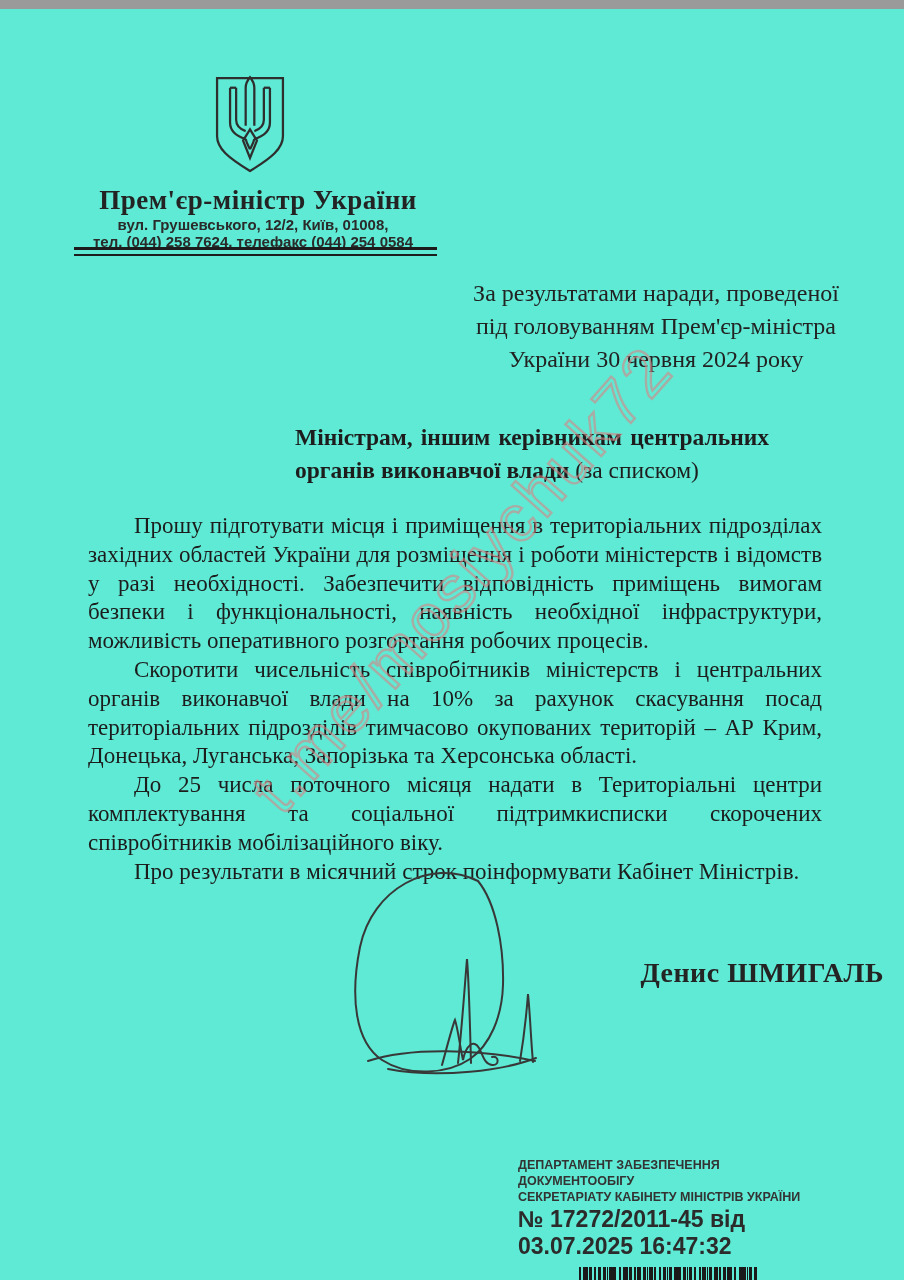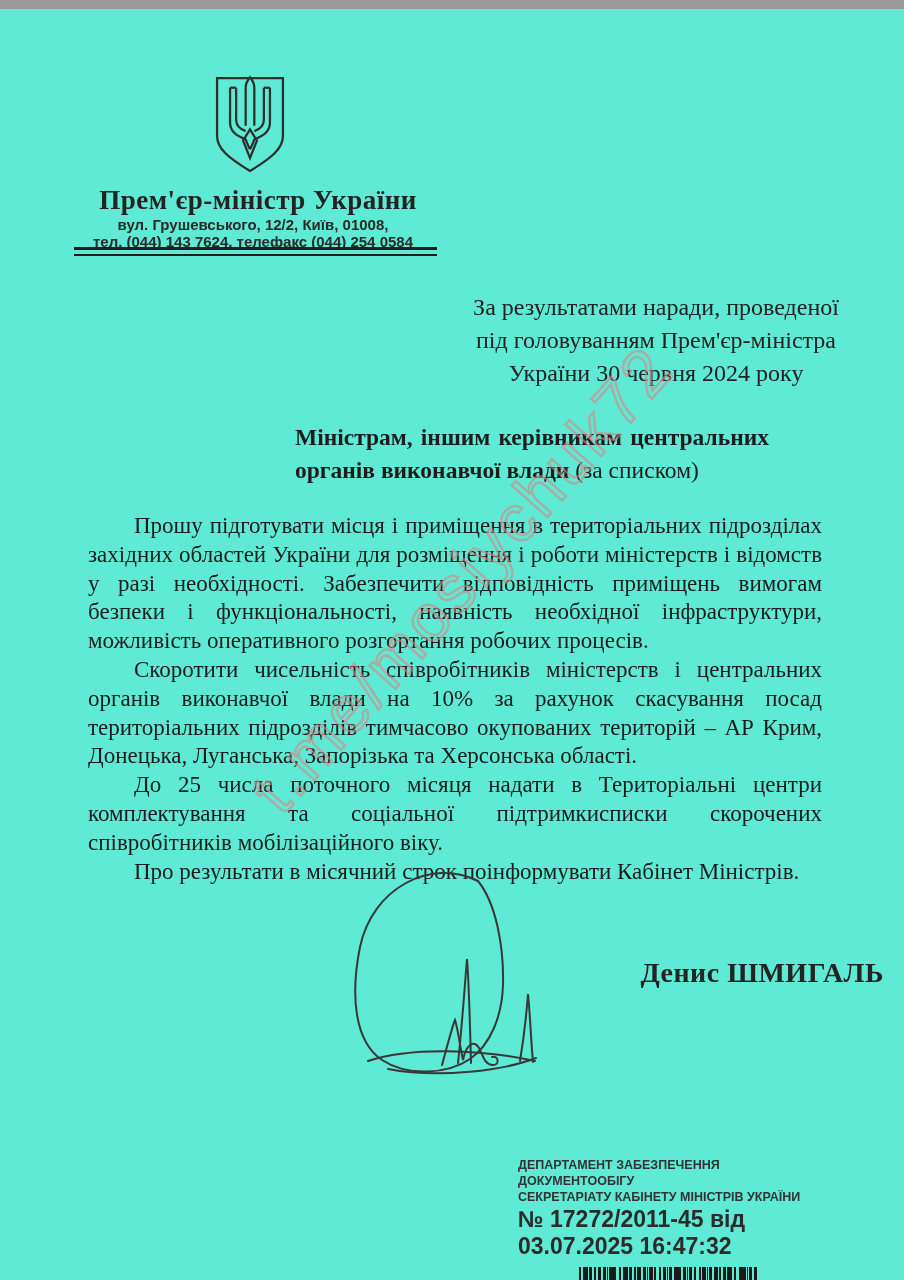--- a/index.html
+++ b/index.html
@@ -19,21 +19,21 @@
     position:absolute;left:58px;top:207px;width:390px;text-align:center;
     font-family:"Liberation Sans", sans-serif;font-weight:bold;font-size:15px;
     line-height:17px;color:#2a2a2a;
   }
   .double-rule{
     position:absolute;left:74px;top:238px;width:363px;height:4px;
     border-top:3px solid #1c1c1c;border-bottom:2px solid #1c1c1c;
   }
   
   .meeting-info{
-    position:absolute;left:470px;top:282px;width:372px;text-align:center;
+    position:absolute;left:470px;top:268px;width:372px;text-align:center;
     font-size:24px;line-height:33px;color:#222;
   }
   
   .addressee{
     position:absolute;left:295px;top:412px;width:474px;
     font-size:23.5px;line-height:33px;font-weight:bold;color:#1d1d1d;
   }
   .addressee .justified-line{display:block;text-align:justify;text-align-last:justify;}
   .addressee .regular{font-weight:normal;}
   
@@ -86,21 +86,21 @@
     <path d="M 61,16 H 68"></path>
     <path d="M 45,64 L 53,77 L 45,97 L 37,77 Z"></path>
     <path d="M 40,75 C 41,80 43,83 45,87"></path>
     <path d="M 50,75 C 49,80 47,83 45,87"></path>
   </svg>
 
   <div class="letterhead-title">Прем'єр-міністр України</div>
 
   <div class="letterhead-address">
     <div>вул. Грушевського, 12/2, Київ, 01008,</div>
-    <div>тел. (044) 143 7624, телефакс (044) 254 0584</div>
+    <div>тел. (044) 258 7624, телефакс (044) 254 0584</div>
   </div>
 
   <div class="double-rule"></div>
 
   <div class="meeting-info">
     <div>За результатами наради, проведеної</div>
     <div>під головуванням Прем'єр-міністра</div>
     <div>України 30 червня 2024 року</div>
   </div>
 

